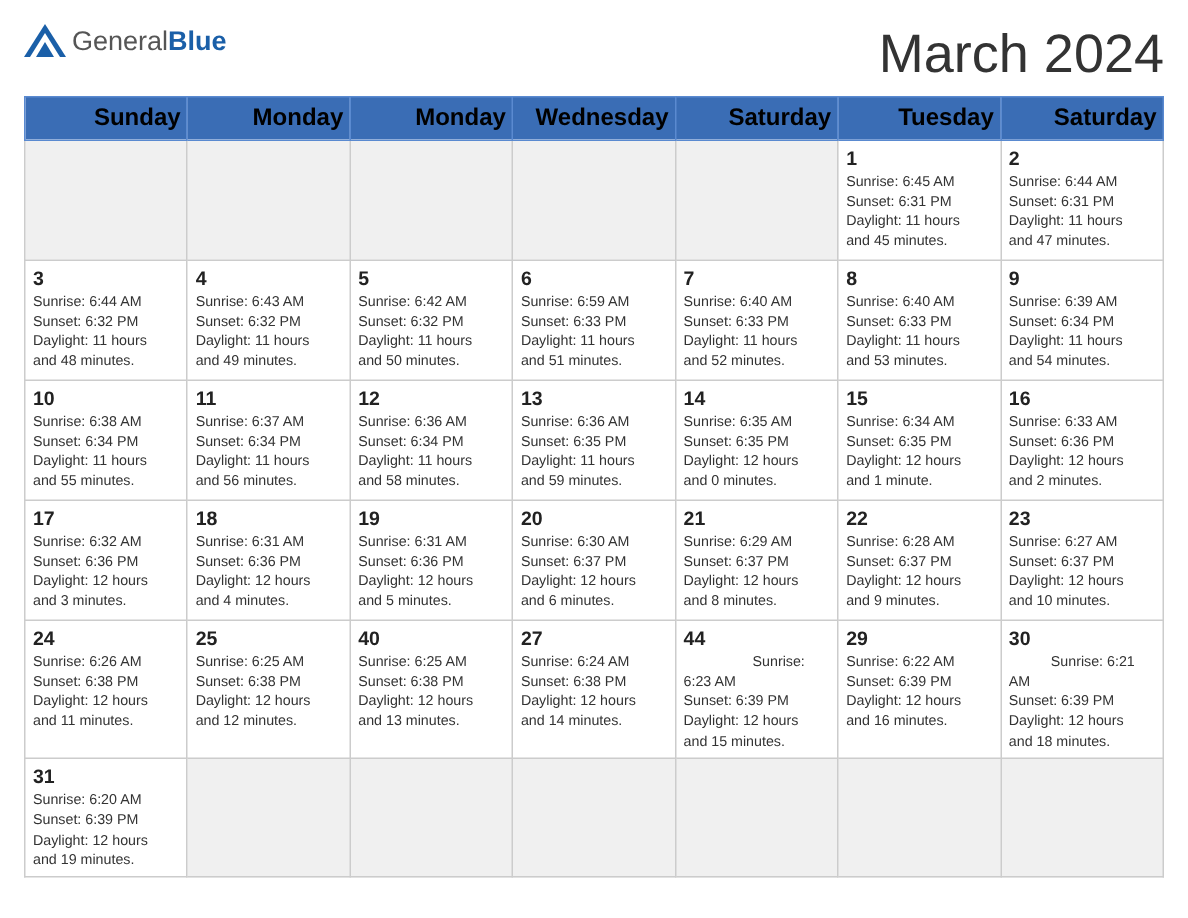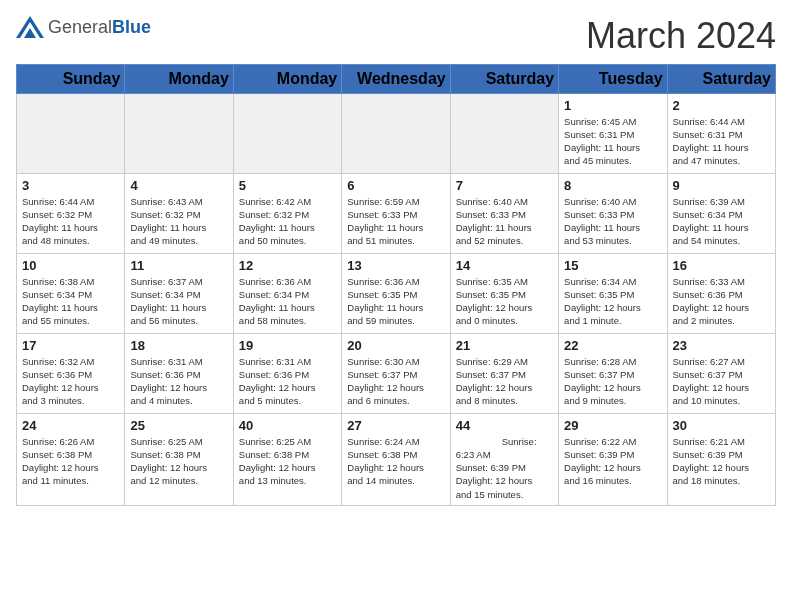--- a/index.html
+++ b/index.html
@@ -234,19 +234,31 @@
 Daylight: 12 hours
 and 14 minutes.</span></td>
         <td><span class="day-number">44</span><span class="day-info" style="white-space: pre-line; margin-left: 46px;">Sunrise: 6:23 AM
 Sunset: 6:39 PM
 Daylight: 12 hours
 and 15 minutes.</span></td>
         <td><span class="day-number">29</span><span class="day-info" style="white-space: pre-line;">Sunrise: 6:22 AM
 Sunset: 6:39 PM
 Daylight: 12 hours
 and 16 minutes.</span></td>
-        <td><span class="day-number">30</span><span class="day-info" style="white-space: pre-line;">Sunrise: 6:21 AM
+        <td><span class="day-number">30</span><span class="day-info" style="white-space: pre-line; margin-left: 28px;">Sunrise: 6:21 AM
 Sunset: 6:39 PM
 Daylight: 12 hours
 and 18 minutes.</span></td>
+      </tr>
+      <tr>
+        <td class="last-row"><span class="day-number">31</span><span class="day-info" style="white-space: pre-line;">Sunrise: 6:20 AM
+Sunset: 6:39 PM
+Daylight: 12 hours
+and 19 minutes.</span></td>
+        <td class="last-row empty"></td>
+        <td class="last-row empty"></td>
+        <td class="last-row empty"></td>
+        <td class="last-row empty"></td>
+        <td class="last-row empty"></td>
+        <td class="last-row empty"></td>
       </tr>
     </tbody>
 </table>
 
 </body></html>

